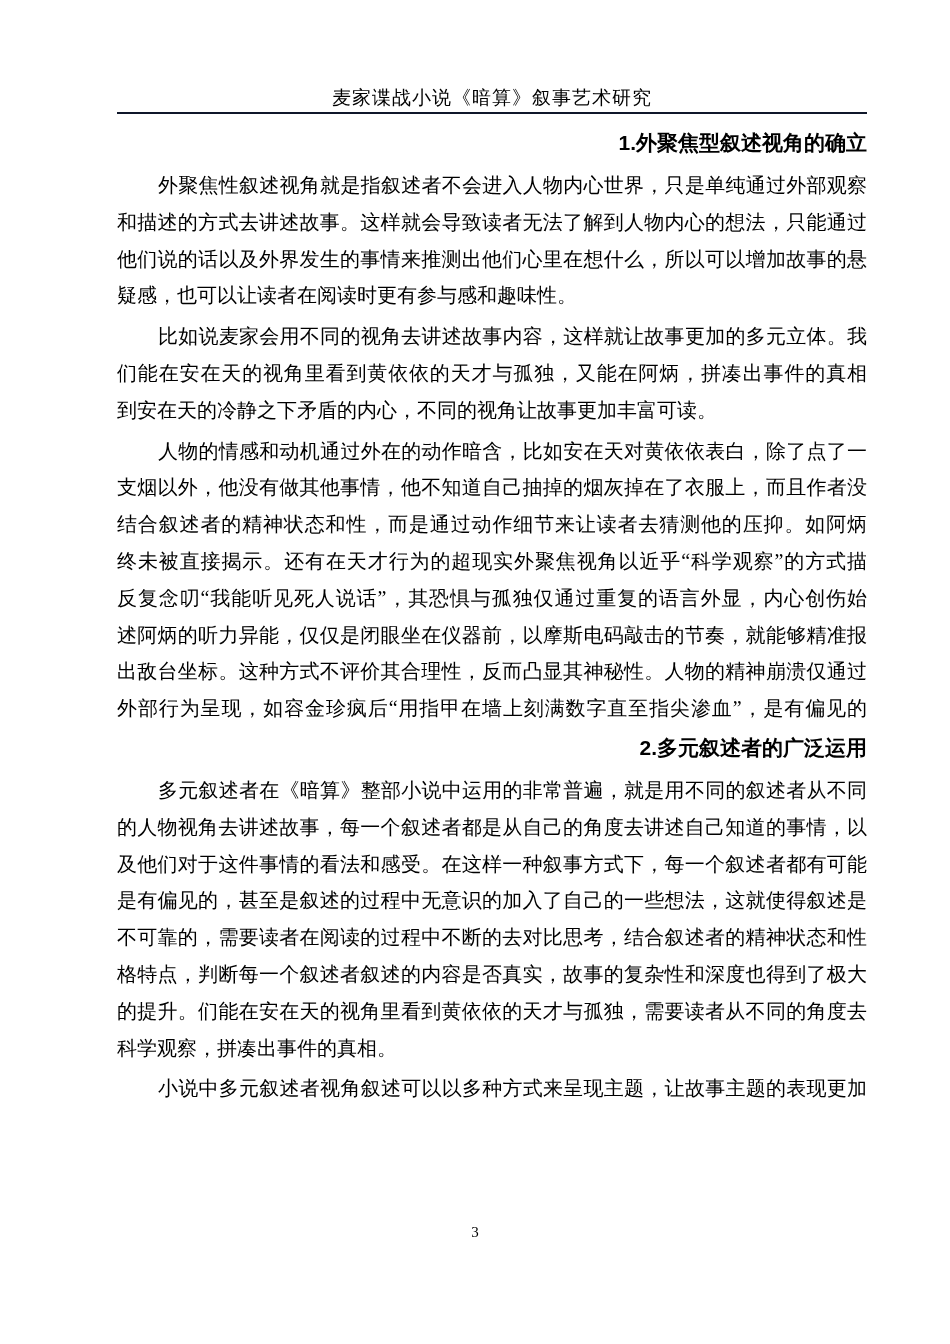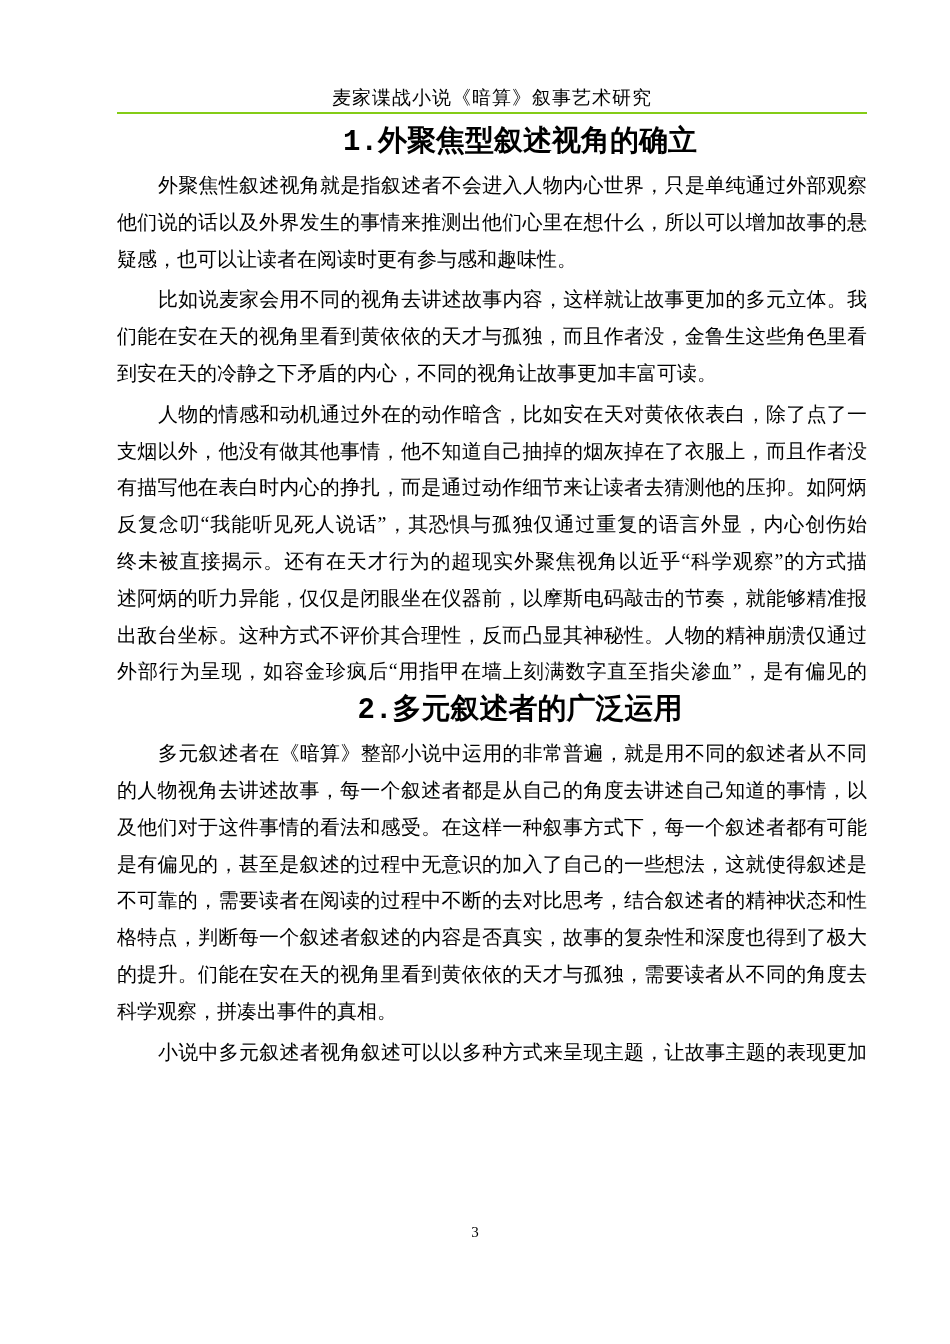--- a/index.html
+++ b/index.html
@@ -11,46 +11,46 @@
     color: #000000;
     font-family: "Liberation Serif", serif;
     overflow: hidden;
   }
   .header {
     position: absolute;
     left: 117px;
     top: 0;
     width: 750px;
     height: 112px;
-    border-bottom: 2px solid #84cc16;
+    border-bottom: 2px solid #0f172a;
     display: flex;
     align-items: flex-end;
     justify-content: center;
   }
   .header-title {
     font-size: 19px;
     line-height: 27px;
     letter-spacing: 1px;
     padding-bottom: 1px;
   }
   .content {
     position: absolute;
     left: 117px;
     top: 122px;
     width: 750px;
   }
   .heading {
-    font-family: Liberation Mono, monospace;
+    font-family: Liberation Sans, sans-serif;
     font-weight: bold;
-    font-size: 29px;
+    font-size: 21px;
     line-height: 38px;
     height: 38px;
     padding-left: 56px;
     margin: 2px 0 5px 0;
-    text-align: center;
+    text-align: right;
   }
   .para { margin: 4px 0 0 0; }
   .line {
     font-size: 20px;
     line-height: 36.8px;
     height: 36.8px;
     text-align: justify;
     text-align-last: justify;
   }
   .line.para-start { text-indent: 41px; }
@@ -70,34 +70,35 @@
 
 <div class="page">
   <div class="header">
     <div class="header-title">麦家谍战小说《暗算》叙事艺术研究</div>
   </div>
 
   <div class="content">
       <div class="heading">1.外聚焦型叙述视角的确立</div>
       <div class="para">
         <div class="line para-start">外聚焦性叙述视角就是指叙述者不会进入人物内心世界，只是单纯通过外部观察</div>
+        <div class="line">和描述的方式去讲述故事。这样就会导致读者无法了解到人物内心的想法，只能通过</div>
         <div class="line">他们说的话以及外界发生的事情来推测出他们心里在想什么，所以可以增加故事的悬</div>
         <div class="line para-end">疑感，也可以让读者在阅读时更有参与感和趣味性。</div>
       </div>
       <div class="para">
         <div class="line para-start">比如说麦家会用不同的视角去讲述故事内容，这样就让故事更加的多元立体。我</div>
-        <div class="line">们能在安在天的视角里看到黄依依的天才与孤独，而且作者没，金鲁生这些角色里看</div>
+        <div class="line">们能在安在天的视角里看到黄依依的天才与孤独，又能在阿炳，拼凑出事件的真相</div>
         <div class="line para-end">到安在天的冷静之下矛盾的内心，不同的视角让故事更加丰富可读。</div>
       </div>
       <div class="para">
         <div class="line para-start">人物的情感和动机通过外在的动作暗含，比如安在天对黄依依表白，除了点了一</div>
         <div class="line">支烟以外，他没有做其他事情，他不知道自己抽掉的烟灰掉在了衣服上，而且作者没</div>
-        <div class="line">有描写他在表白时内心的挣扎，而是通过动作细节来让读者去猜测他的压抑。如阿炳</div>
+        <div class="line">结合叙述者的精神状态和性，而是通过动作细节来让读者去猜测他的压抑。如阿炳</div>
+        <div class="line">终未被直接揭示。还有在天才行为的超现实外聚焦视角以近乎“科学观察”的方式描</div>
         <div class="line">反复念叨“我能听见死人说话”，其恐惧与孤独仅通过重复的语言外显，内心创伤始</div>
-        <div class="line">终未被直接揭示。还有在天才行为的超现实外聚焦视角以近乎“科学观察”的方式描</div>
         <div class="line">述阿炳的听力异能，仅仅是闭眼坐在仪器前，以摩斯电码敲击的节奏，就能够精准报</div>
         <div class="line">出敌台坐标。这种方式不评价其合理性，反而凸显其神秘性。人物的精神崩溃仅通过</div>
         <div class="line">外部行为呈现，如容金珍疯后“用指甲在墙上刻满数字直至指尖渗血”，是有偏见的</div>
       </div>
       <div class="heading">2.多元叙述者的广泛运用</div>
       <div class="para">
         <div class="line para-start">多元叙述者在《暗算》整部小说中运用的非常普遍，就是用不同的叙述者从不同</div>
         <div class="line">的人物视角去讲述故事，每一个叙述者都是从自己的角度去讲述自己知道的事情，以</div>
         <div class="line">及他们对于这件事情的看法和感受。在这样一种叙事方式下，每一个叙述者都有可能</div>
         <div class="line">是有偏见的，甚至是叙述的过程中无意识的加入了自己的一些想法，这就使得叙述是</div>

